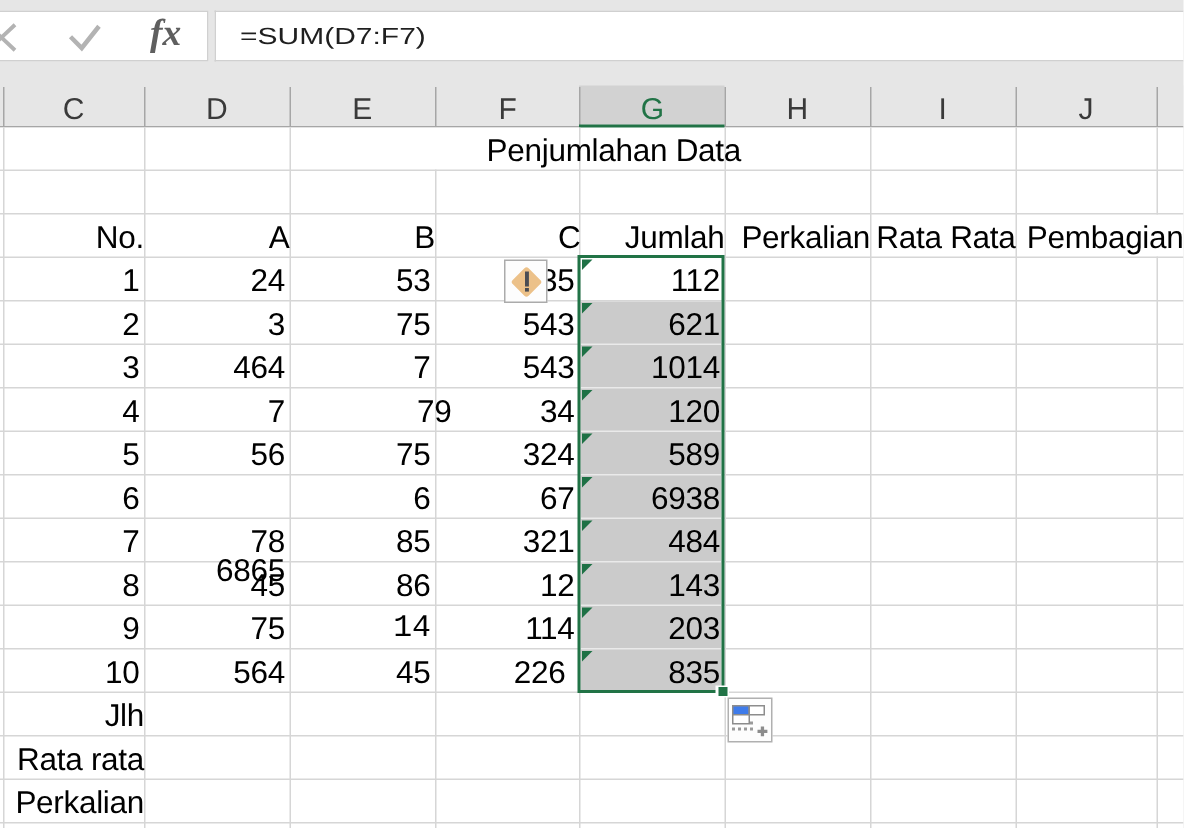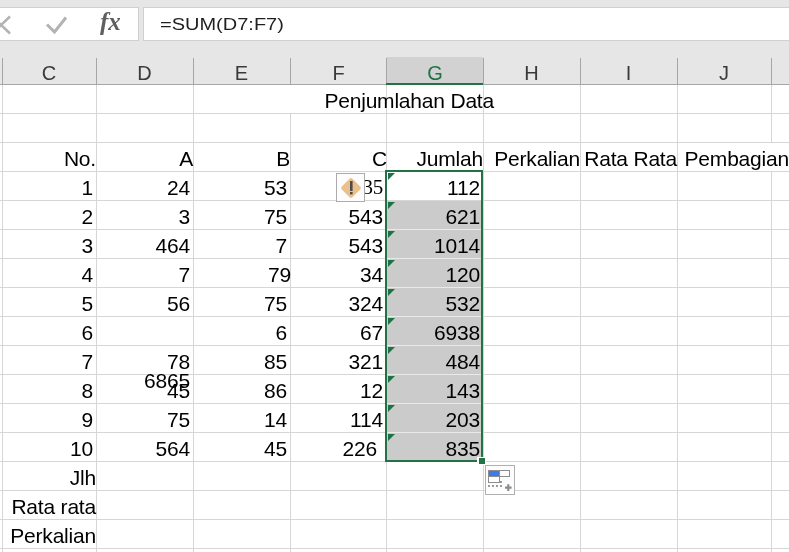--- a/index.html
+++ b/index.html
@@ -112,46 +112,46 @@
   <div class="selsep" style="top:287px;"></div>
   <div class="selsep" style="top:316px;"></div>
   <div class="selsep" style="top:345px;"></div>
   <div class="selsep" style="top:374px;"></div>
   <div class="selsep" style="top:403px;"></div>
   <div class="selsep" style="top:432px;"></div>
 
   <div class="cell num" style="left:3px;top:171px;width:93px;">1</div>
   <div class="cell num" style="left:97px;top:171px;width:96px;">24</div>
   <div class="cell num" style="left:194px;top:171px;width:96px;">53</div>
-  <div class="cell num" style="left:291px;top:171px;width:95px;font-family:Liberation Serif, serif;">35</div>
+  <div class="cell num" style="left:291px;top:171px;width:95px;">35</div>
   <div class="cell num" style="left:388px;top:171px;width:95px;">112</div>
 
   <div class="cell num" style="left:3px;top:200px;width:93px;">2</div>
   <div class="cell num" style="left:97px;top:200px;width:96px;">3</div>
   <div class="cell num" style="left:194px;top:200px;width:96px;">75</div>
   <div class="cell num" style="left:291px;top:200px;width:95px;">543</div>
   <div class="cell num" style="left:388px;top:200px;width:95px;">621</div>
 
   <div class="cell num" style="left:3px;top:229px;width:93px;">3</div>
   <div class="cell num" style="left:97px;top:229px;width:96px;">464</div>
   <div class="cell num" style="left:194px;top:229px;width:96px;">7</div>
   <div class="cell num" style="left:291px;top:229px;width:95px;">543</div>
   <div class="cell num" style="left:388px;top:229px;width:95px;">1014</div>
 
   <div class="cell num" style="left:3px;top:258px;width:93px;">4</div>
   <div class="cell num" style="left:97px;top:258px;width:96px;">7</div>
-  <div class="cell num" style="left:198px;top:258px;width:96px;text-align:right;">79</div>
+  <div class="cell num" style="left:208px;top:258px;width:96px;text-align:right;">79</div>
   <div class="cell num" style="left:291px;top:258px;width:95px;">34</div>
   <div class="cell num" style="left:388px;top:258px;width:95px;">120</div>
 
   <div class="cell num" style="left:3px;top:287px;width:93px;">5</div>
   <div class="cell num" style="left:97px;top:287px;width:96px;">56</div>
   <div class="cell num" style="left:194px;top:287px;width:96px;">75</div>
   <div class="cell num" style="left:291px;top:287px;width:95px;">324</div>
-  <div class="cell num" style="left:388px;top:287px;width:95px;">532</div>
+  <div class="cell num" style="left:388px;top:287px;width:95px;">589</div>
 
   <div class="cell num" style="left:3px;top:316px;width:93px;">6</div>
   <div class="cell num" style="left:97px;top:316px;width:96px;margin-top:48px;">6865</div>
   <div class="cell num" style="left:194px;top:316px;width:96px;">6</div>
   <div class="cell num" style="left:291px;top:316px;width:95px;">67</div>
   <div class="cell num" style="left:388px;top:316px;width:95px;">6938</div>
 
   <div class="cell num" style="left:3px;top:345px;width:93px;">7</div>
   <div class="cell num" style="left:97px;top:345px;width:96px;">78</div>
   <div class="cell num" style="left:194px;top:345px;width:96px;">85</div>
@@ -159,21 +159,21 @@
   <div class="cell num" style="left:388px;top:345px;width:95px;">484</div>
 
   <div class="cell num" style="left:3px;top:374px;width:93px;">8</div>
   <div class="cell num" style="left:97px;top:374px;width:96px;">45</div>
   <div class="cell num" style="left:194px;top:374px;width:96px;">86</div>
   <div class="cell num" style="left:291px;top:374px;width:95px;">12</div>
   <div class="cell num" style="left:388px;top:374px;width:95px;">143</div>
 
   <div class="cell num" style="left:3px;top:403px;width:93px;">9</div>
   <div class="cell num" style="left:97px;top:403px;width:96px;">75</div>
-  <div class="cell num" style="left:194px;top:403px;width:96px;">14</div>
+  <div class="cell num" style="left:194px;top:403px;width:96px;font-family:Liberation Mono, monospace;">14</div>
   <div class="cell num" style="left:291px;top:403px;width:95px;">114</div>
   <div class="cell num" style="left:388px;top:403px;width:95px;">203</div>
 
   <div class="cell num" style="left:3px;top:432px;width:93px;">10</div>
   <div class="cell num" style="left:97px;top:432px;width:96px;">564</div>
   <div class="cell num" style="left:194px;top:432px;width:96px;">45</div>
   <div class="cell num" style="left:285px;top:432px;width:95px;">226</div>
   <div class="cell num" style="left:388px;top:432px;width:95px;">835</div>
 
   <div class="cell txt" style="left:3px;top:461px;width:93px;">Jlh</div>

